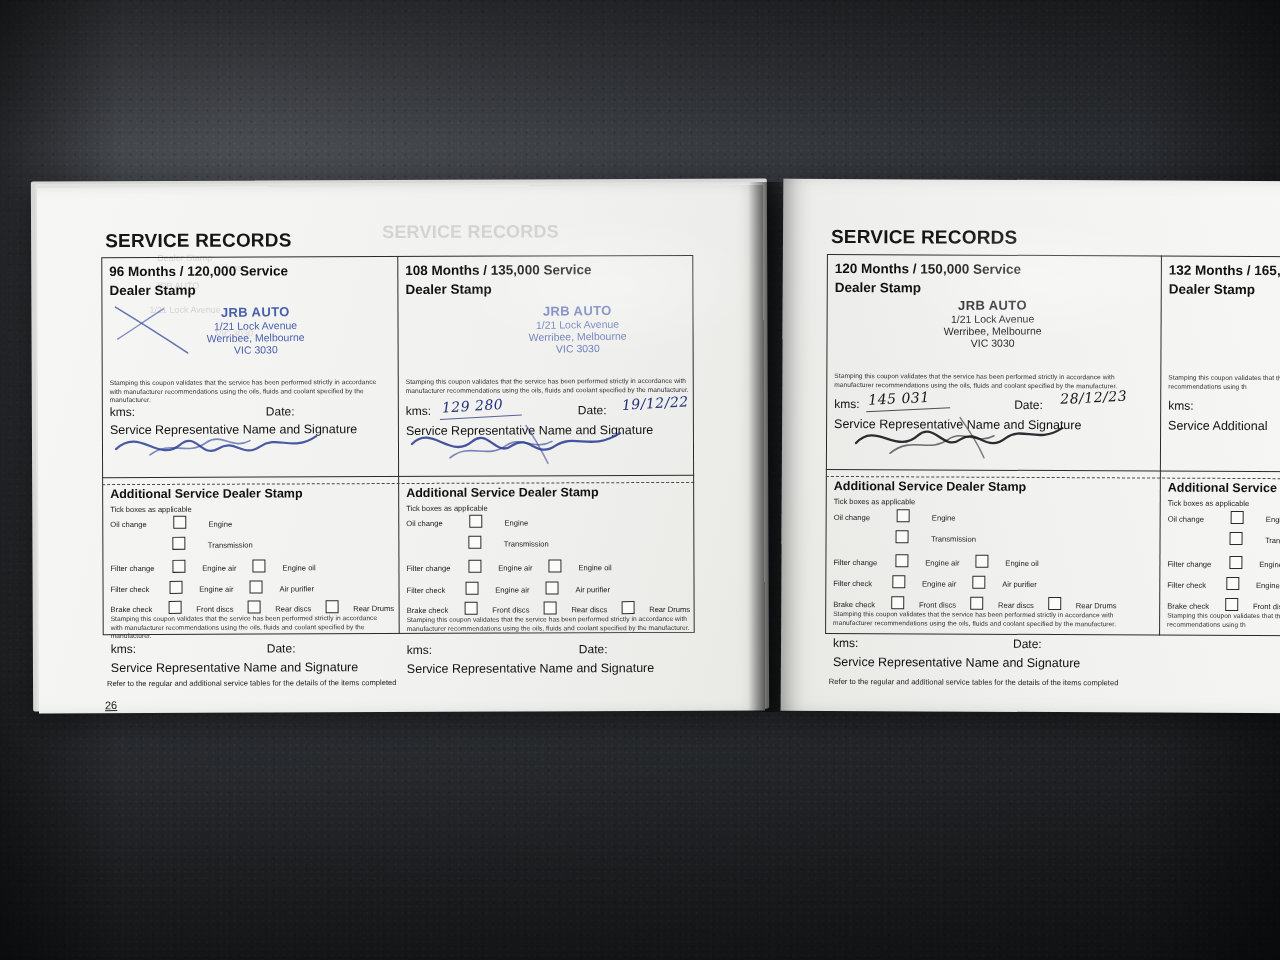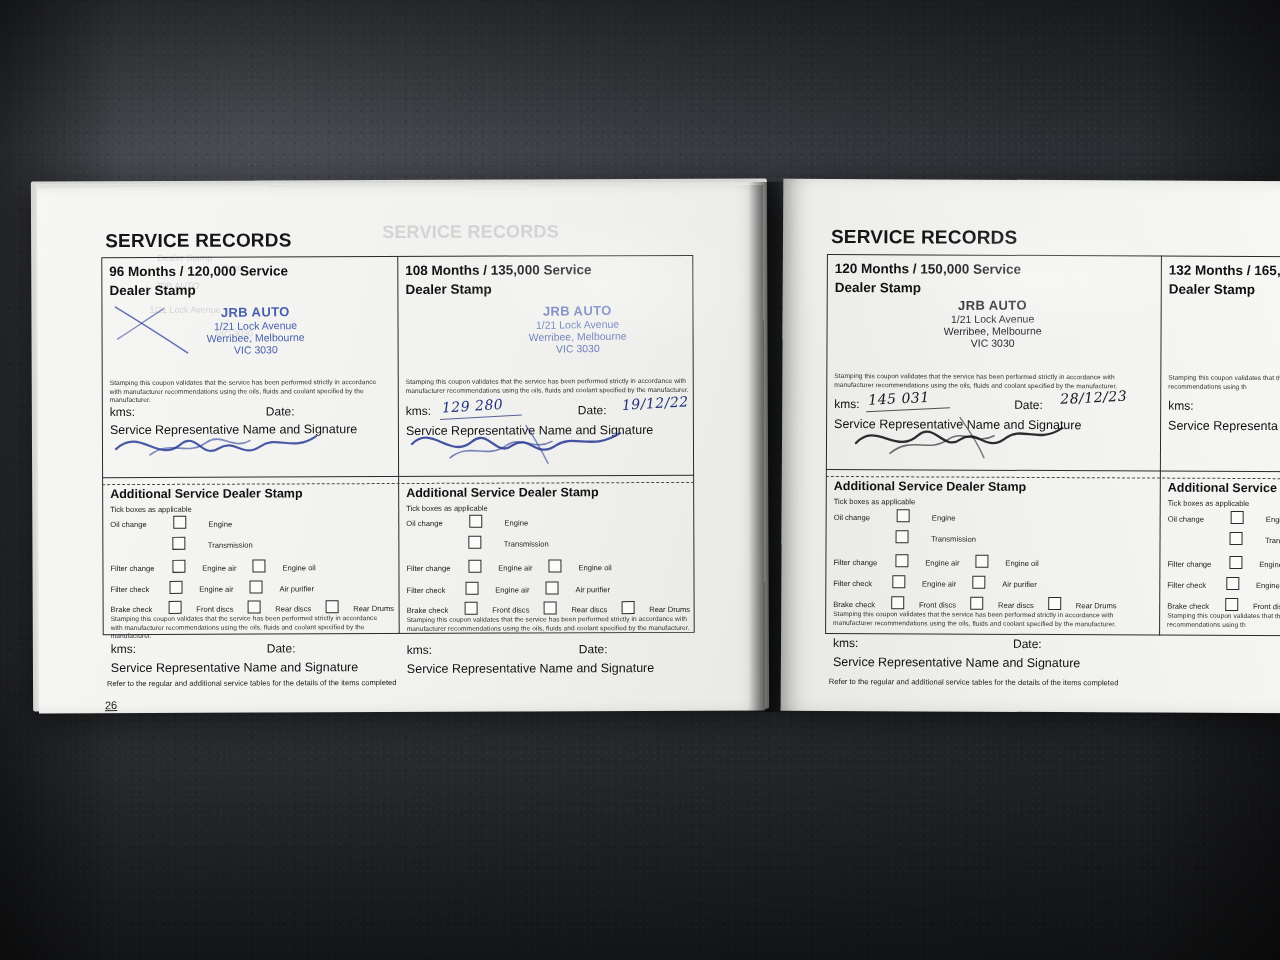--- a/index.html
+++ b/index.html
@@ -387,21 +387,21 @@
         <svg class="scribble" style="left:68px; top:232px;" width="230" height="50" viewBox="0 0 230 50">
           <path d="M6,32 C26,10 46,44 68,24 C84,10 94,40 110,28 C128,16 136,42 156,26 C172,14 188,32 212,16" fill="none" stroke="#17171c" stroke-width="2.3" stroke-linecap="round" opacity=".9"></path>
           <path d="M40,42 C62,24 78,42 98,28 C114,17 126,34 144,24" fill="none" stroke="#17171c" stroke-width="1.6" stroke-linecap="round" opacity=".6"></path>
           <path d="M110,6 C120,20 128,32 134,46" fill="none" stroke="#17171c" stroke-width="1.5" stroke-linecap="round" opacity=".55"></path>
         </svg>
 
         <div class="cell svc-head" style="left:386px; top:81px; width:170px;">132 Months / 165,00</div>
         <div class="cell svc-head2" style="left:386px; top:101px;">Dealer Stamp</div>
         <div class="cell fineprint" style="left:386px; top:193px; width:160px;">Stamping this coupon validates that the manufacturer recommendations using th</div>
         <div class="cell kms-line" style="left:386px; top:218px;">kms:</div>
-        <div class="cell sig-line" style="left:386px; top:238px;">Service Representa</div>
+        <div class="cell sig-line" style="left:386px; top:238px;">Service Additional</div>
 
         <div class="cell add-head" style="left:52px; top:300px;">Additional Service Dealer Stamp</div>
         <div class="cell tick-note" style="left:52px; top:318px;">Tick boxes as applicable</div>
 
         <div class="tick-row" style="left:52px; top:327px;">
           <span class="tick-label">Oil change</span>
           <span class="box" style="margin-left:22px;"></span>
           <span class="tick-label" style="margin-left:18px;">Engine</span>
         </div>
         <div class="tick-row" style="left:114px; top:348px;">

